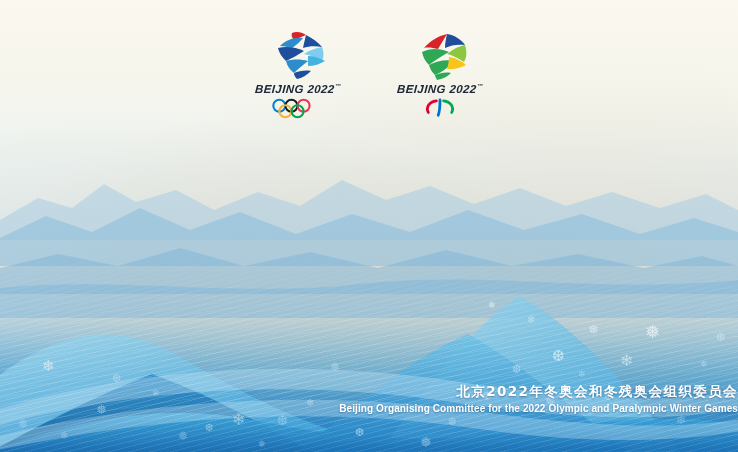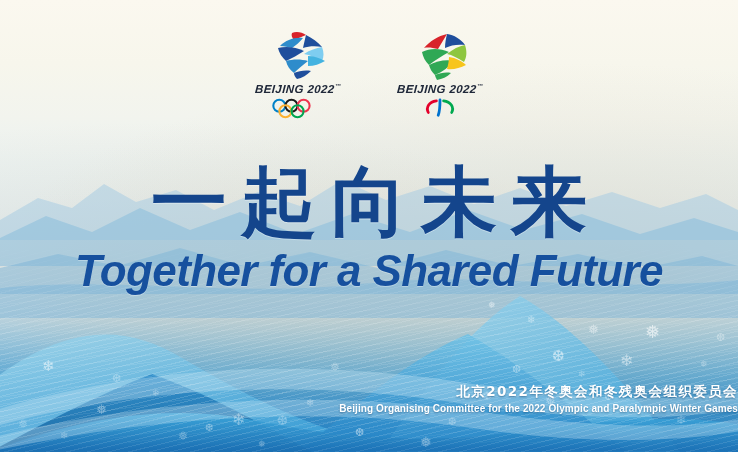--- a/index.html
+++ b/index.html
@@ -288,22 +288,20 @@
               <path d="M16 3 C8 4 4 10 7 16" stroke="#e4002b"></path>
               <path d="M20 2 C20 8 20 14 18 19" stroke="#0072ce"></path>
               <path d="M24 3 C32 4 36 10 33 16" stroke="#00a94f"></path>
             </g>
           </svg>
         </span>
       </div>
 
     </div>
 
-    <div class="slogan-cn">一起向未来</div>
-    <div class="slogan-en">Together for a Shared Future</div>
 
     <div class="org">
       <div class="cn">北京2022年冬奥会和冬残奥会组织委员会</div>
       <div class="en">Beijing Organising Committee for the 2022 Olympic and Paralympic Winter Games</div>
     </div>
 
   </div>
 </div>
 
 </body></html>

